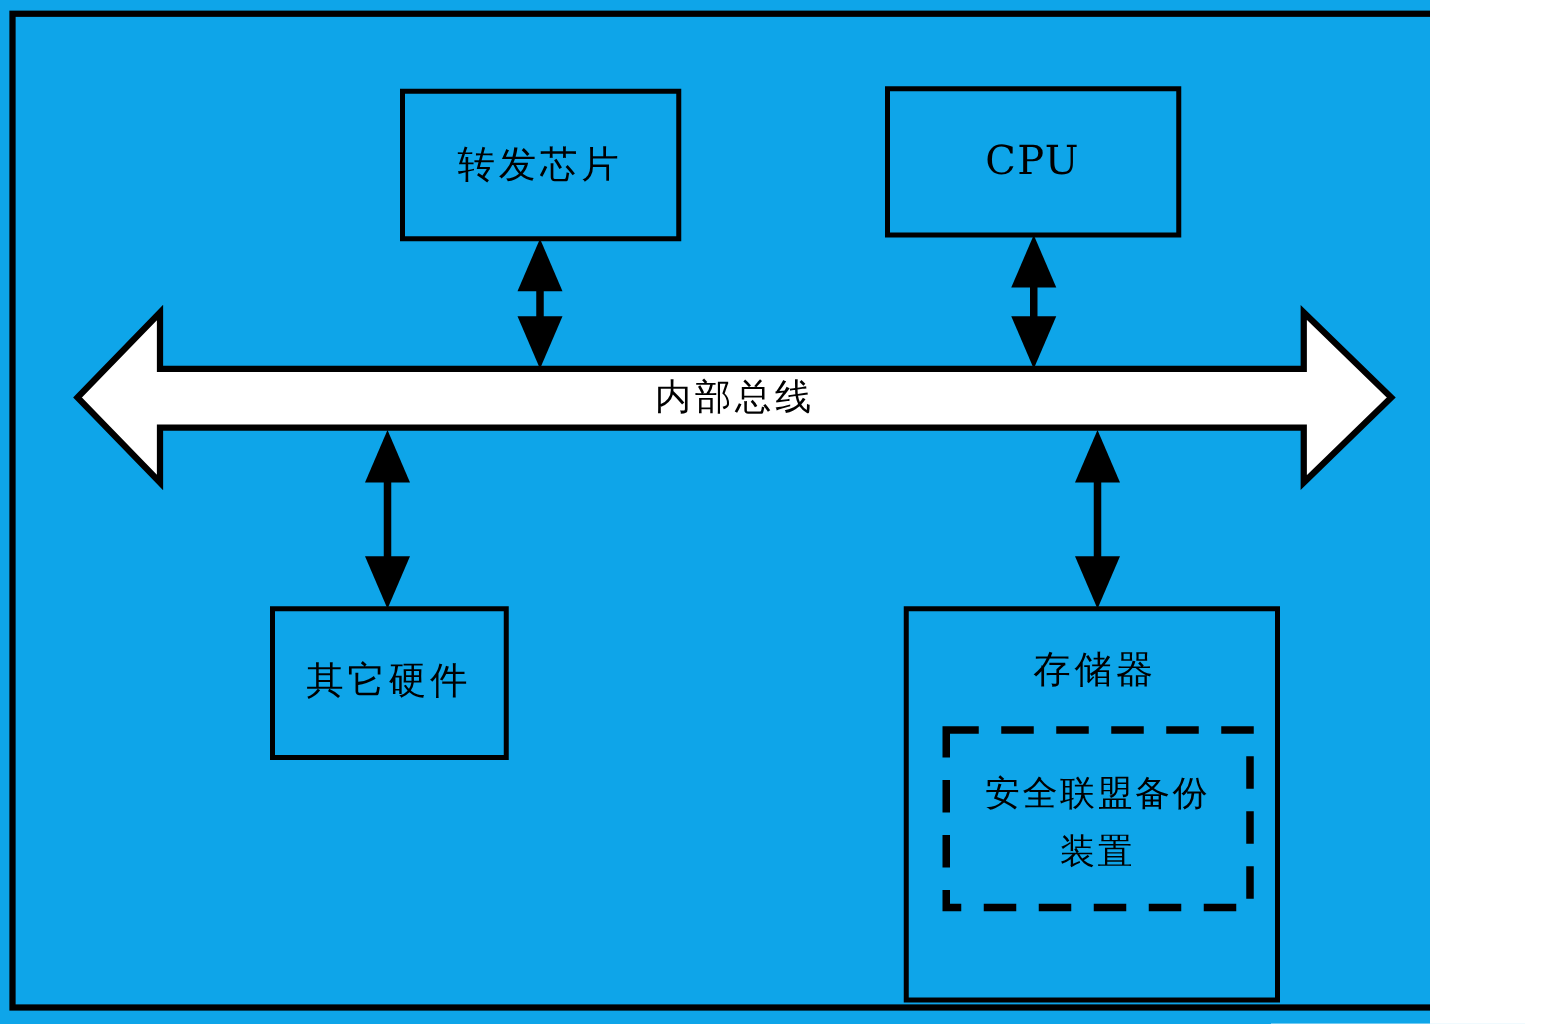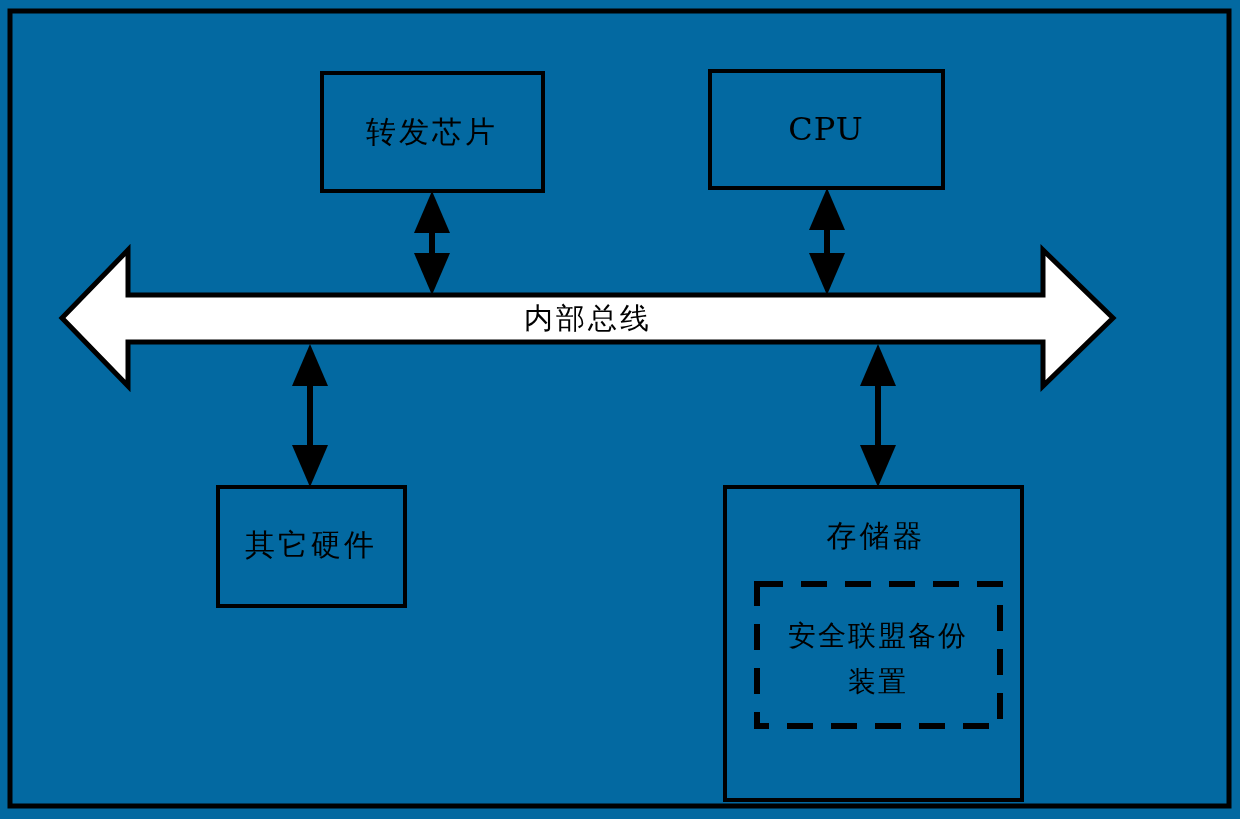--- a/index.html
+++ b/index.html
@@ -5,23 +5,23 @@
   html, body {
     margin: 0;
     padding: 0;
     background: #ffffff;
   }
   body {
     font-family: "DejaVu Serif", "Liberation Serif", serif;
   }
   #canvas {
     position: relative;
-    width: 1240px;
+    width: 1144px;
     height: 819px;
-    background: #0369a1;
+    background: #0ea5e9;
     overflow: hidden;
   }
   #diagram-svg {
     position: absolute;
     top: 0;
     left: 0;
     width: 1240px;
     height: 819px;
     display: block;
   }

